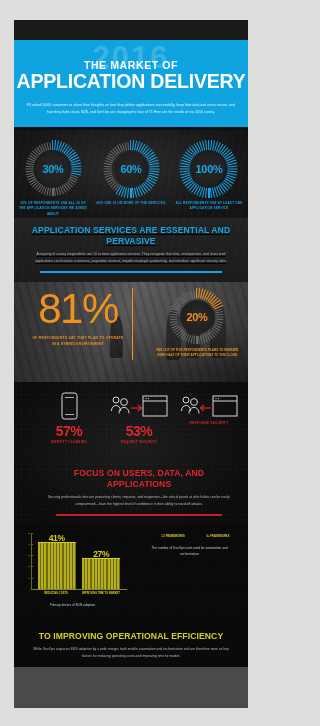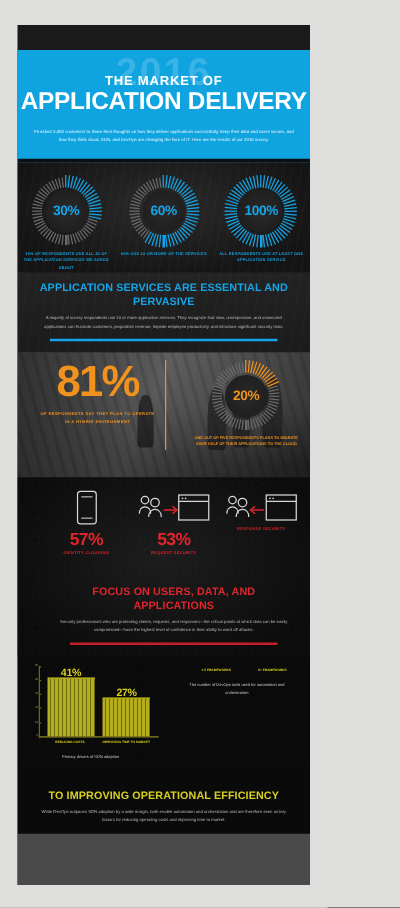--- a/index.html
+++ b/index.html
@@ -165,20 +165,21 @@
     margin: 7px 12px 0;
   }
   .rule.blue-r   { background: #15a5e8; }
   .rule.orange-r { background: #f0921e; }
   .rule.red-r    { background: #c31f26; }
 
   .bg-dark-grey {
     background:
       repeating-linear-gradient(98deg, rgba(255,255,255,0.02) 0px, rgba(255,255,255,0.02) 1px, rgba(0,0,0,0) 1px, rgba(0,0,0,0) 8px),
       linear-gradient(#232323, #1b1b1b);
+    text-decoration: underline;
   }
 
   
   .sec-81 {
     position: relative;
     height: 100px;
     background:
       linear-gradient(115deg, rgba(0,0,0,0.55) 0%, rgba(0,0,0,0.15) 45%, rgba(0,0,0,0.6) 100%),
       linear-gradient(#6e6e6e, #4a4a4a);
     overflow: hidden;
@@ -189,22 +190,22 @@
     border-radius: 40% 40% 18% 18% / 55% 55% 10% 10%;
   }
   .big81 {
     position: absolute;
     left: 16px;
     top: 6px;
     width: 96px;
     text-align: center;
   }
   .big81 .num {
-    font-size: 35px;
-    font-weight: bold;
+    font-size: 42px;
+    font-weight: normal;
     letter-spacing: -1.5px;
     line-height: 1;
     color: #f0921e;
   }
   .big81 .cap {
     margin-top: 5px;
     font-size: 3.3px;
     line-height: 2;
     font-weight: bold;
     letter-spacing: 0.3px;

